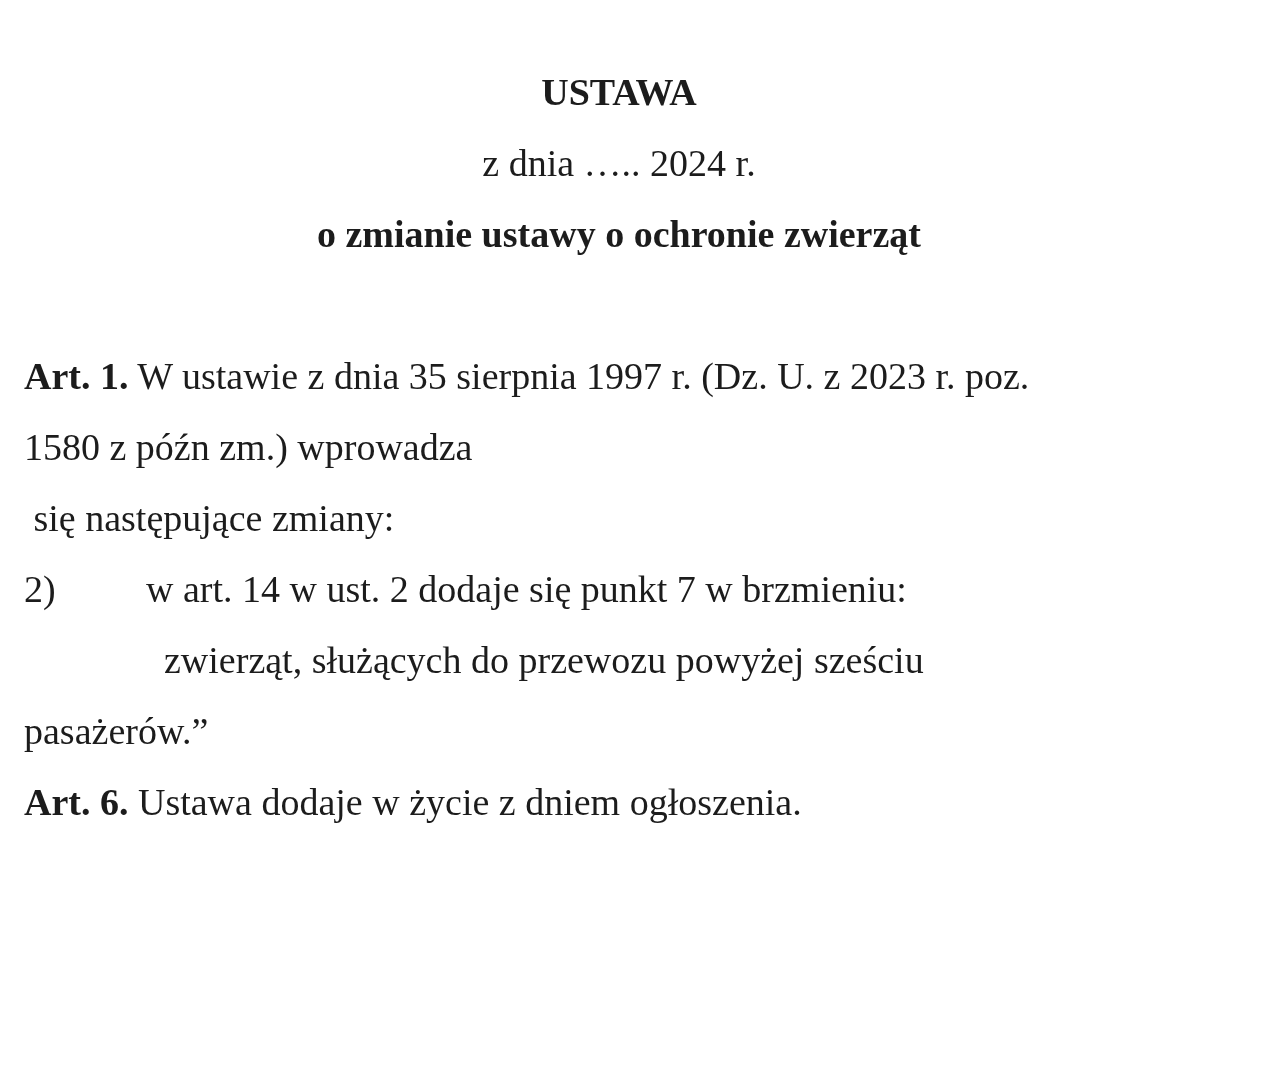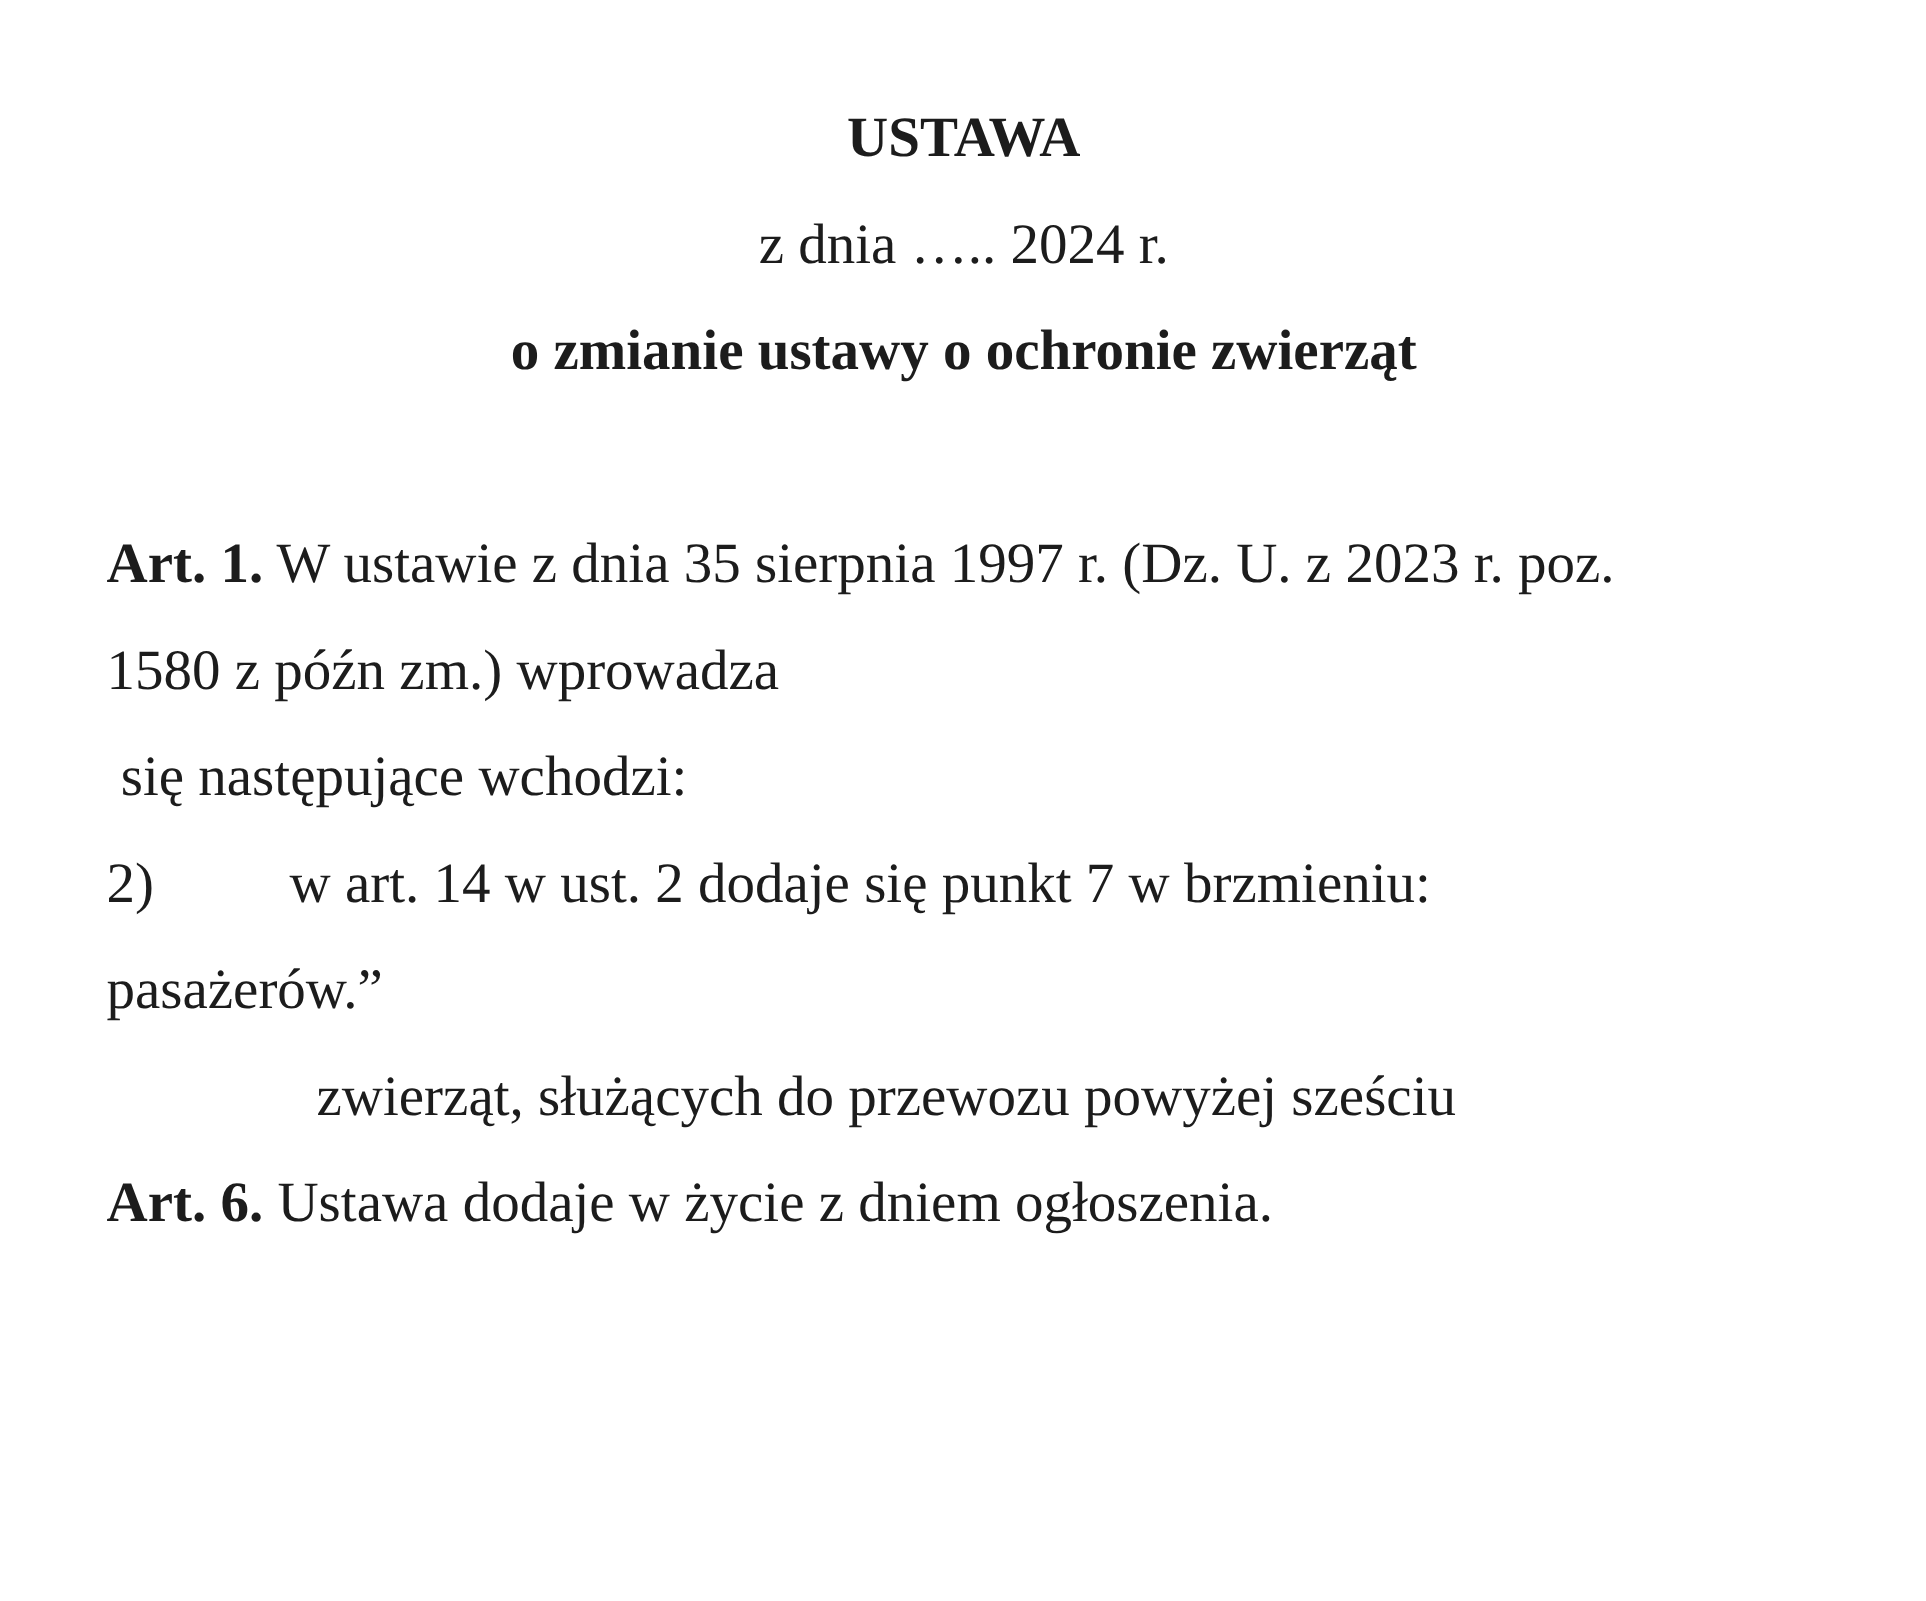--- a/index.html
+++ b/index.html
@@ -10,21 +10,21 @@
   .page {
     position: relative;
     width: 1284px;
     height: 1067px;
     background: #ffffff;
     color: #1c1c1c;
     font-family: "Liberation Serif", "DejaVu Serif", serif;
     font-size: 38px;
     line-height: 71px;
     box-sizing: border-box;
-    padding: 57px 70px 0 71px;
+    padding: 57px 70px 0 24px;
     overflow: hidden;
   }
   .header {
     text-align: center;
   }
   .hline {
     white-space: pre-wrap;
   }
   .bold {
     font-weight: bold;
@@ -59,27 +59,27 @@
   </div>
 
   <div class="spacer"></div>
 
   <div>
 
     <div class="line"><span class="bold">Art. 1.</span><span> W ustawie z dnia 35 sierpnia 1997 r. (Dz. U. z 2023 r. poz.</span></div>
 
     <div class="line"><span>1580 z późn zm.) wprowadza</span></div>
 
-    <div class="line"><span> się następujące wchodzi:</span></div>
+    <div class="line"><span> się następujące zmiany:</span></div>
 
     <div class="line"><span class="num-marker">2)</span><span>w art. 14 w ust. 2 dodaje się punkt 7 w brzmieniu:</span></div>
 
 
 
+    <div class="line indent-cont"><span>zwierząt, służących do przewozu powyżej sześciu</span></div>
+
     <div class="line"><span>pasażerów.”</span></div>
-
-    <div class="line indent-cont"><span>zwierząt, służących do przewozu powyżej sześciu</span></div>
 
     <div class="line"><span class="bold">Art. 6.</span><span> Ustawa dodaje w życie z dniem ogłoszenia.</span></div>
 
   </div>
 
 </div>
 
 </body></html>

